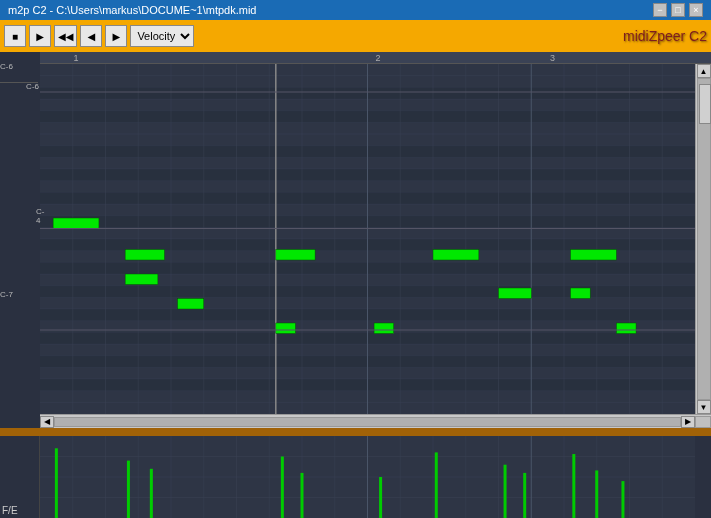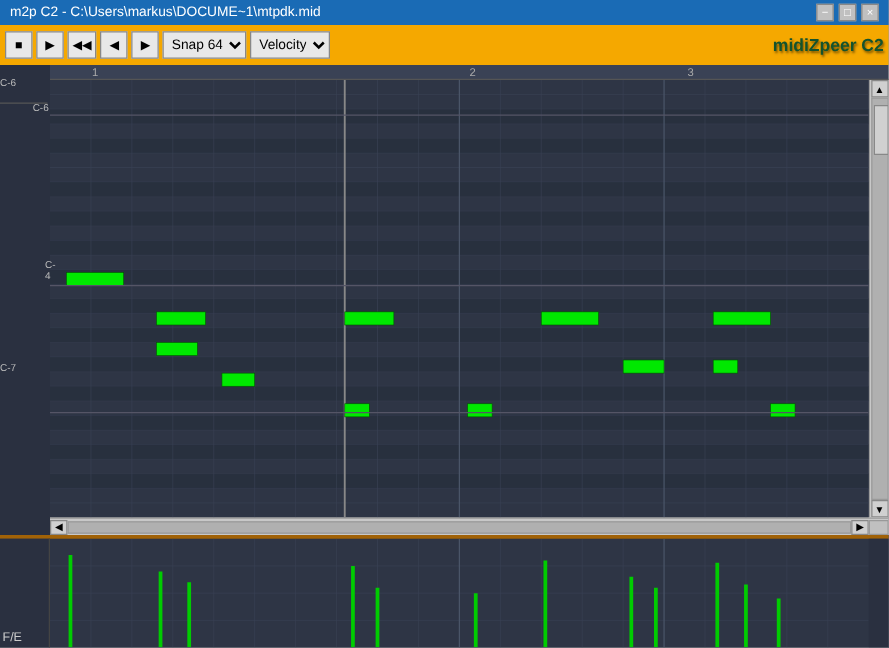--- a/index.html
+++ b/index.html
@@ -63,22 +63,22 @@
     .toolbar-select {
       background: #e8e8e8;
       border: 1px solid #888;
       height: 22px;
       font-size: 11px;
       padding: 0 2px;
       cursor: pointer;
     }
     #app-title {
       margin-left: auto;
-      color: #14532d;
-      font-weight: bold;
+      color: #7f1d1d;
+      font-weight: normal;
       font-size: 14px;
       text-shadow: 1px 1px 2px rgba(0,0,0,0.5);
     }
 
     
     #main-area {
       display: flex;
       flex-direction: column;
       height: calc(518px - 20px - 32px);
     }
@@ -179,21 +179,21 @@
       flex: 1;
       height: 10px;
       background: #b0b0b0;
       border: 1px solid #999;
     }
 
     
     #velocity-panel {
       height: 90px;
       background: #2e3545;
-      border-top: 3px solid #a16207;
+      border-top: 8px solid #a16207;
       display: flex;
       flex-direction: row;
       position: relative;
     }
     #velocity-piano {
       width: 40px;
       background: #2a3040;
       border-right: 1px solid #444;
       display: flex;
       align-items: flex-end;
@@ -234,23 +234,20 @@
     <div class="win-btn">×</div>
   </div>
 </div>
 
 <div id="toolbar">
   <div class="toolbar-btn">■</div>
   <div class="toolbar-btn">▶</div>
   <div class="toolbar-btn">◀◀</div>
   <div class="toolbar-btn">◀</div>
   <div class="toolbar-btn">▶</div>
-  <select class="toolbar-select">
-    <option>Snap 64</option>
-  </select>
   <select class="toolbar-select">
     <option>Velocity</option>
   </select>
   <span id="app-title">midiZpeer C2</span>
 </div>
 
 <div id="main-area">
 
   <div id="piano-roll-container">
 

